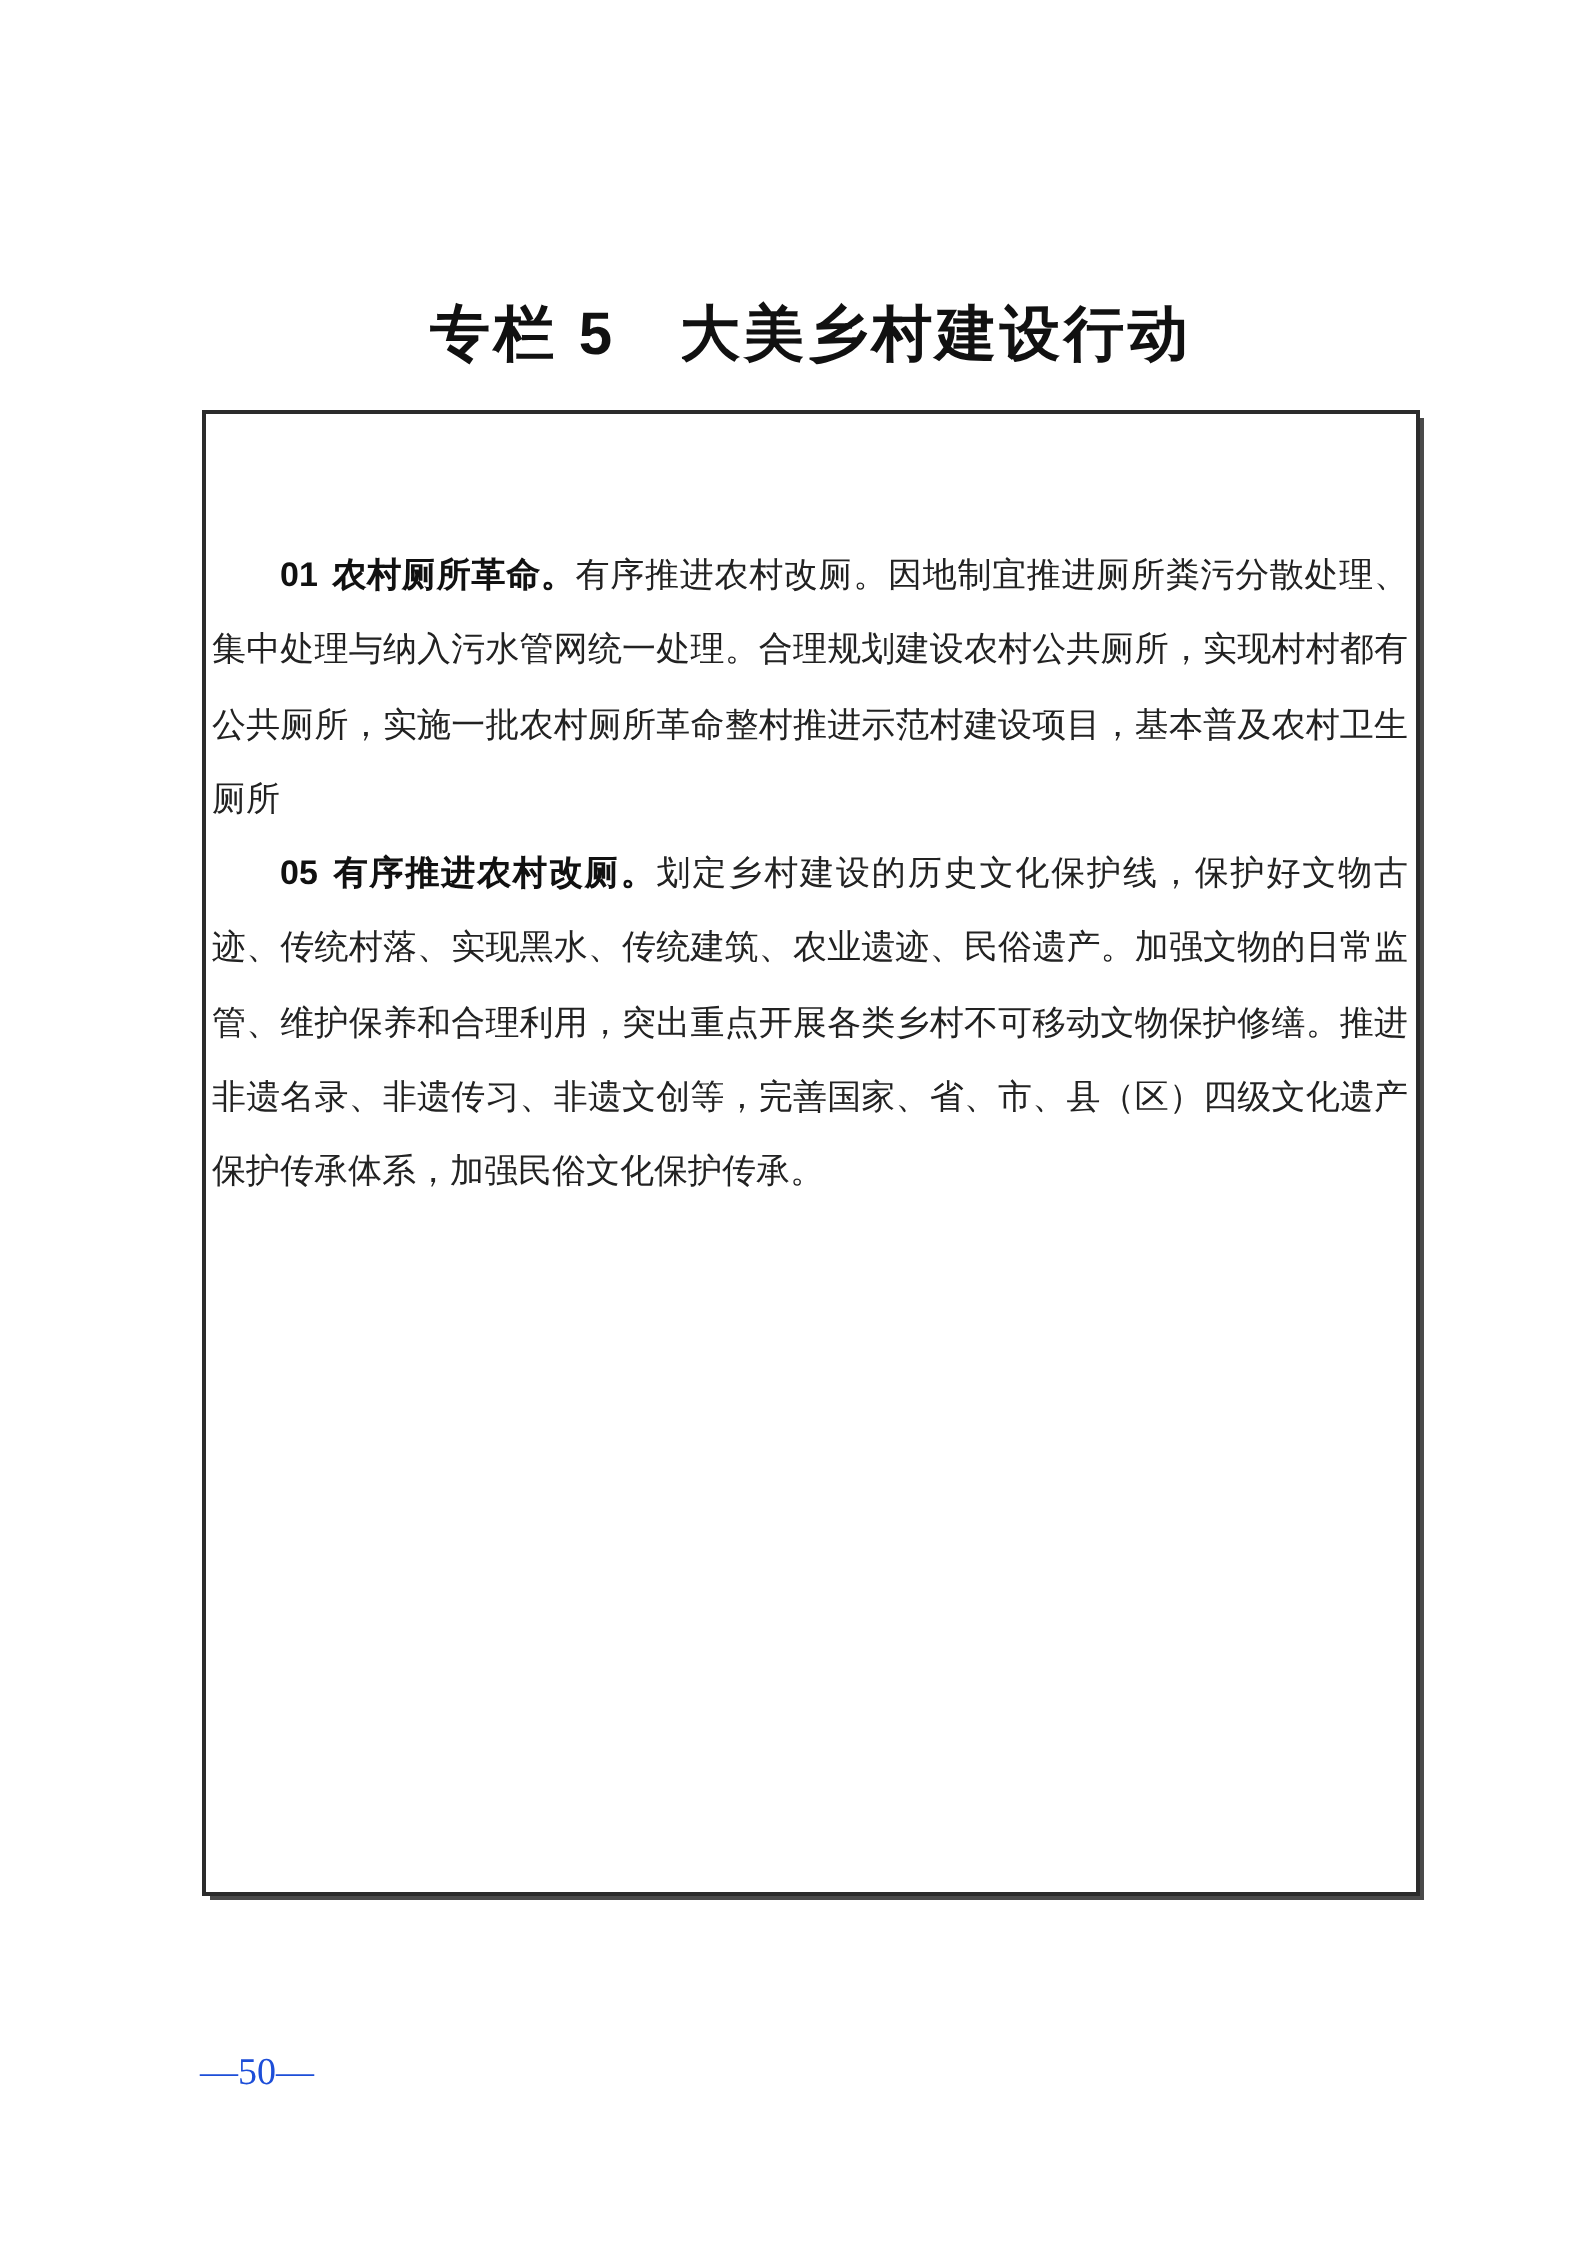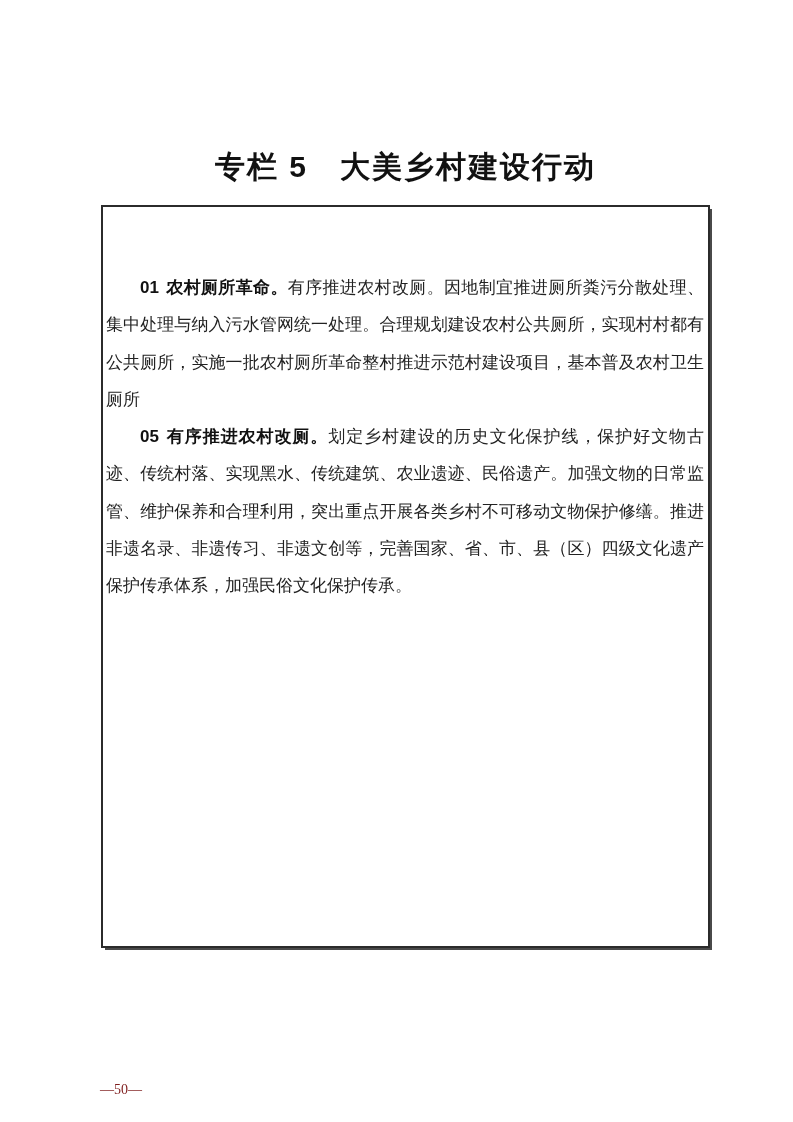--- a/index.html
+++ b/index.html
@@ -48,23 +48,23 @@
   }
   .item .lead {
     font-family: "Liberation Sans", "DejaVu Sans", sans-serif;
     font-weight: bold;
     color: #111111;
   }
   .item .num { margin-right: 7px; letter-spacing: 0; }
   .page-number {
     position: absolute;
     left: 100px;
-    top: 1082px;
-    font-size: 14px;
-    color: #7f1d1d;
+    top: 1026px;
+    font-size: 19px;
+    color: #1d4ed8;
     font-family: "Liberation Serif", "DejaVu Serif", serif;
     white-space: pre;
   }
 </style>
 </head>
 <body>
 
 <h1 class="doc-title">专栏 5　大美乡村建设行动</h1>
 
 <div class="column-box">

